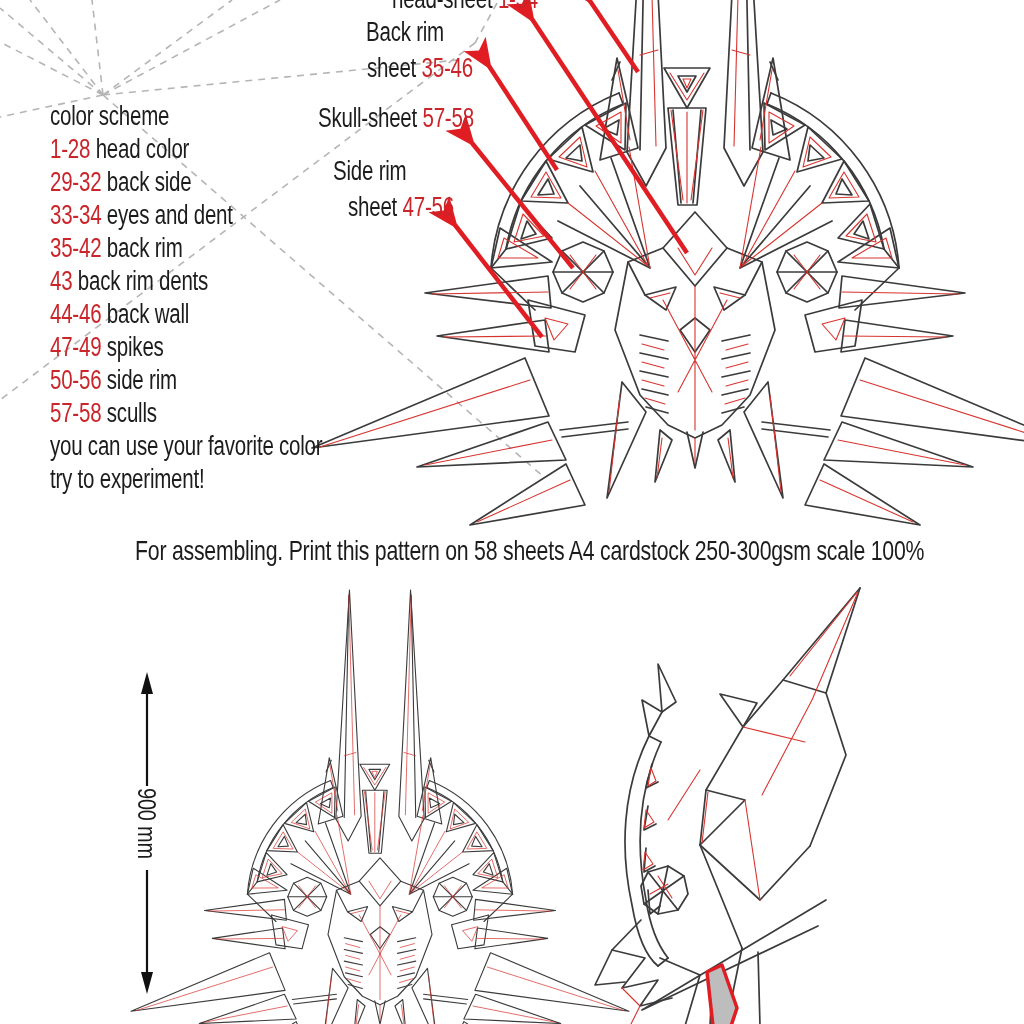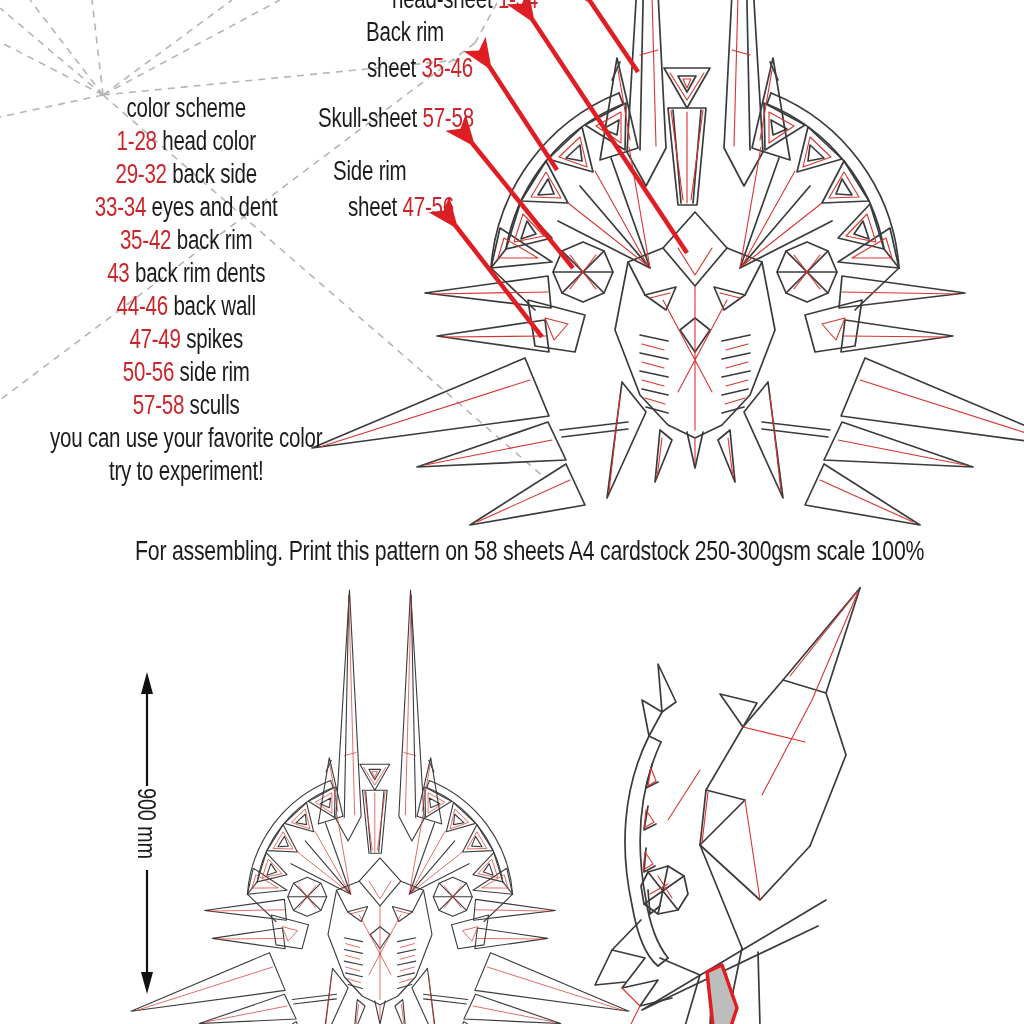--- a/index.html
+++ b/index.html
@@ -3,21 +3,21 @@
 <meta charset="utf-8">
 <style>
   html,body{margin:0;padding:0;background:#ffffff;}
   body{width:1024px;height:1024px;overflow:hidden;position:relative;
        font-family:"Liberation Sans",sans-serif;color:#1c1c1c;}
   .txt{position:absolute;white-space:nowrap;transform:scaleX(.76);transform-origin:0 0;
        font-size:27px;line-height:33px;letter-spacing:-.3px;font-weight:500;}
   .red{color:#c9252b;}
   #svgwrap{position:absolute;left:0;top:0;width:1024px;height:1024px;}
   .list-line{position:relative;}
-  #color-scheme{position:absolute;left:50px;top:92px;text-align:center;}
+  #color-scheme{position:absolute;left:50px;top:100px;}
   #color-scheme .txt{position:static;display:block;}
   #instruction{left:135px;top:534px;font-size:28px;}
   #dim-label{left:163px;top:788px;transform:rotate(90deg) scaleX(.8);transform-origin:0 0;
              font-size:25px;}
   #lbl-head{left:392px;top:-17px;}
   #lbl-backrim1{left:366px;top:16px;}
   #lbl-backrim2{left:367px;top:52px;}
   #lbl-skull{left:318px;top:102px;}
   #lbl-siderim1{left:333px;top:155px;}
   #lbl-siderim2{left:348px;top:191px;}

